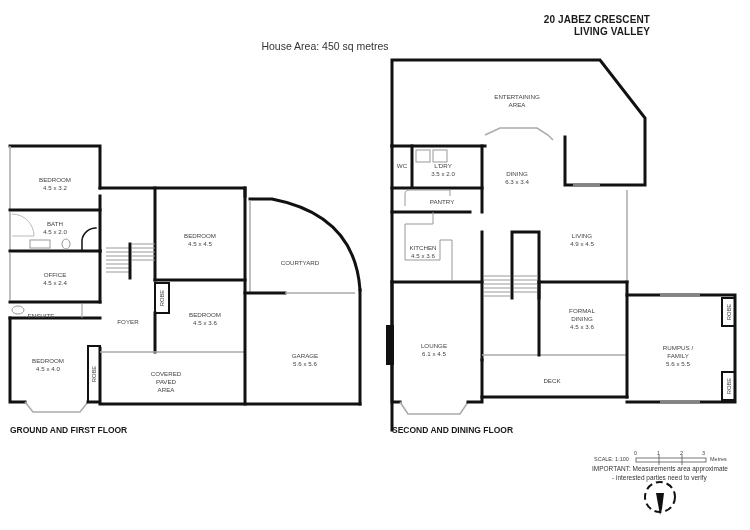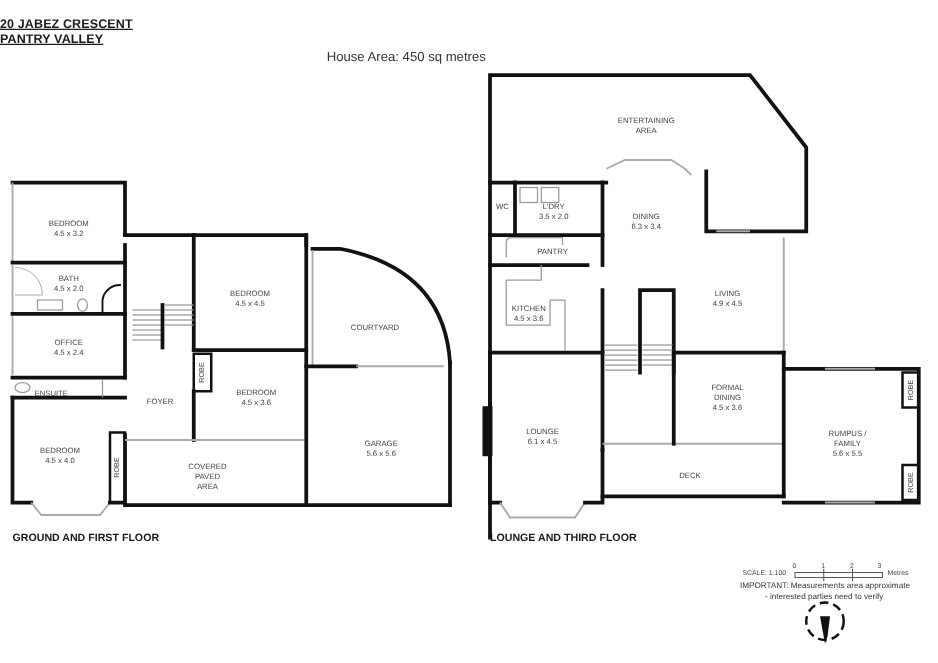--- a/index.html
+++ b/index.html
@@ -1,38 +1,38 @@
 <!DOCTYPE html>
 <html><head>
   <meta charset="utf-8">
   <style>
     html, body { margin: 0; padding: 0; background: #ffffff; }
     body { width: 750px; height: 530px; position: relative; overflow: hidden;
            font-family: "Liberation Sans", sans-serif; color: #1a1a1a; }
-    .title { position: absolute; left: 0; width: 650px; text-align: left; font-weight: bold; font-size: 10px; letter-spacing: 0.1px; text-decoration: underline; }
+    .title { position: absolute; left: 0; width: 650px; text-align: right; font-weight: bold; font-size: 10px; letter-spacing: 0.1px; }
     .t1 { top: 14px; }
     .t2 { top: 26px; }
     .area { position: absolute; top: 40px; left: 0; width: 650px; text-align: center; font-size: 10.5px; color: #333; }
     svg { position: absolute; left: 0; top: 0; }
     .wall { stroke: #111; stroke-width: 3; fill: none; stroke-linecap: square; }
     .thin { stroke: #999; stroke-width: 1; fill: none; }
     .win { stroke: #aaa; stroke-width: 1.5; fill: none; }
     .door { stroke: #aaa; stroke-width: 0.8; fill: none; }
     .lbl { position: absolute; font-size: 6.2px; text-align: center; color: #444; line-height: 8px; transform: translateX(-50%); white-space: nowrap; }
     .lbl span { display: block; }
     .robe { position: absolute; font-size: 5.8px; color: #444; transform: translate(-50%,-50%) rotate(-90deg); white-space: nowrap; }
     .floor-title { position: absolute; font-weight: bold; font-size: 8.5px; color: #1a1a1a; }
     .scale { position: absolute; font-size: 5.5px; color: #444; }
     .important { position: absolute; font-size: 6.5px; color: #333; white-space: nowrap; }
   </style>
 </head>
 <body>
 
 <div class="title t1">20 JABEZ CRESCENT</div>
-<div class="title t2">PANTRY VALLEY</div>
+<div class="title t2">LIVING VALLEY</div>
 <div class="area">House Area: 450 sq metres</div>
 
 <svg width="750" height="530">
 
   <g>
 
     <polyline class="wall" points="10,146 100,146 100,188"></polyline>
     <line class="win" x1="10" y1="146" x2="10" y2="210"></line>
     <line class="wall" x1="10" y1="210" x2="100" y2="210"></line>
 
@@ -243,21 +243,21 @@
 <div class="lbl" style="left:552px;top:377px">
     <span>DECK</span>
   </div>
 <div class="lbl" style="left:678px;top:344px">
     <span>RUMPUS /</span>
     <span>FAMILY</span>
     <span>5.6 x 5.5</span>
   </div>
 <div class="robe" style="left:729px;top:312px">ROBE</div>
 <div class="robe" style="left:729px;top:386px">ROBE</div>
-<div class="floor-title" style="left:392px;top:425px">LOUNGE AND THIRD FLOOR</div>
+<div class="floor-title" style="left:392px;top:425px">SECOND AND DINING FLOOR</div>
 
 <div class="scale" style="left:594px;top:456px">SCALE: 1:100</div>
 <div class="scale" style="left:634px;top:450px">0</div>
 <div class="scale" style="left:657px;top:450px">1</div>
 <div class="scale" style="left:680px;top:450px">2</div>
 <div class="scale" style="left:702px;top:450px">3</div>
 <div class="scale" style="left:710px;top:456px">Metres</div>
 <div class="important" style="left:592px;top:465px">IMPORTANT: Measurements area approximate</div>
 <div class="important" style="left:612px;top:474px">- interested parties need to verify</div>
 

